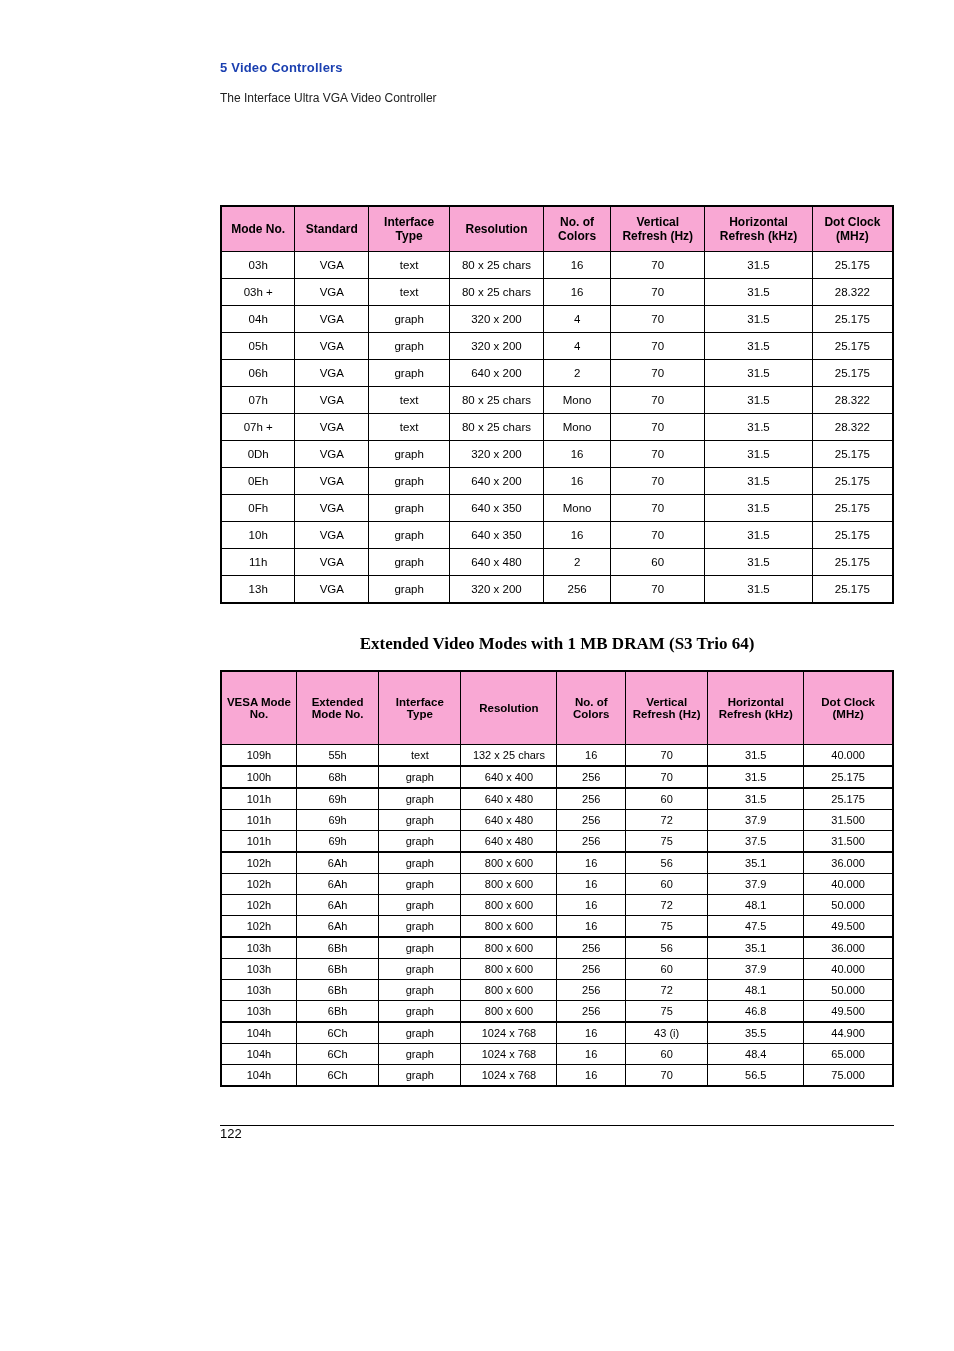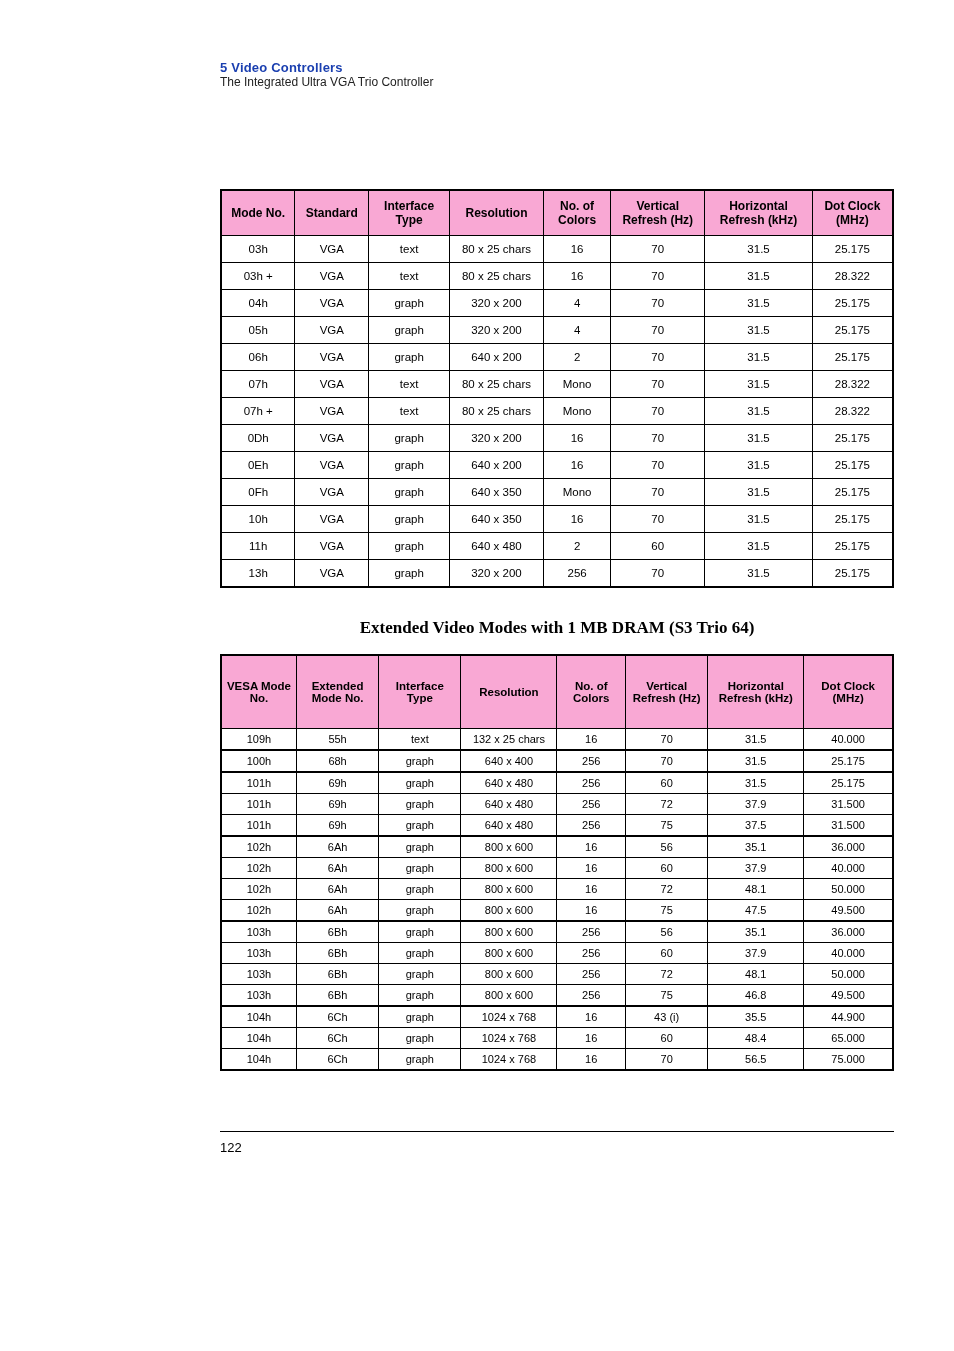--- a/index.html
+++ b/index.html
@@ -14,21 +14,21 @@
   .page {
     padding: 60px 60px 30px 220px;
     box-sizing: border-box;
   }
   .header-block { margin-bottom: 100px; }
   .chapter-line {
     color: #1a3fb0;
     font-size: 13px;
     font-weight: 700;
     letter-spacing: 0.2px;
-    margin-bottom: 0;
+    margin-bottom: 16px;
   }
   .chapter-sub {
     font-size: 12px;
     font-weight: 300;
     color: #222;
   }
   table {
     border-collapse: collapse;
     width: 100%;
     table-layout: fixed;
@@ -55,42 +55,41 @@
   .table2 th { font-size: 11.5px; padding: 24px 4px; }
   .section-title {
     font-family: "Times New Roman", Times, serif;
     font-weight: 700;
     font-size: 17px;
     text-align: center;
     margin: 30px 0 16px 0;
   }
   .group-sep td { border-top: 2px solid #000; }
   .footer-line {
-    margin-top: 60px;
-    padding-top: 8px;
+    margin-top: 38px;
     border-top: 1.5px solid #000;
     font-size: 13px;
   }
 
   
   .t1c1{width:11%} .t1c2{width:11%} .t1c3{width:12%} .t1c4{width:14%}
   .t1c5{width:10%} .t1c6{width:14%} .t1c7{width:16%} .t1c8{width:12%}
 
   
   .t2c1{width:11%} .t2c2{width:12%} .t2c3{width:12%} .t2c4{width:14%}
   .t2c5{width:10%} .t2c6{width:12%} .t2c7{width:14%} .t2c8{width:13%}
 </style>
 </head>
 <body>
 
 <div class="page">
 
   <div class="header-block">
     <div class="chapter-line">5   Video Controllers</div>
-    <div class="chapter-sub">The Integrated Ultra VGA Trio Controller</div>
+    <div class="chapter-sub">The Interface Ultra VGA Video Controller</div>
   </div>
 
   <table class="table1">
     <colgroup>
       <col class="t1c1">
         <col class="t1c2">
         <col class="t1c3">
         <col class="t1c4">
       <col class="t1c5">
         <col class="t1c6">

